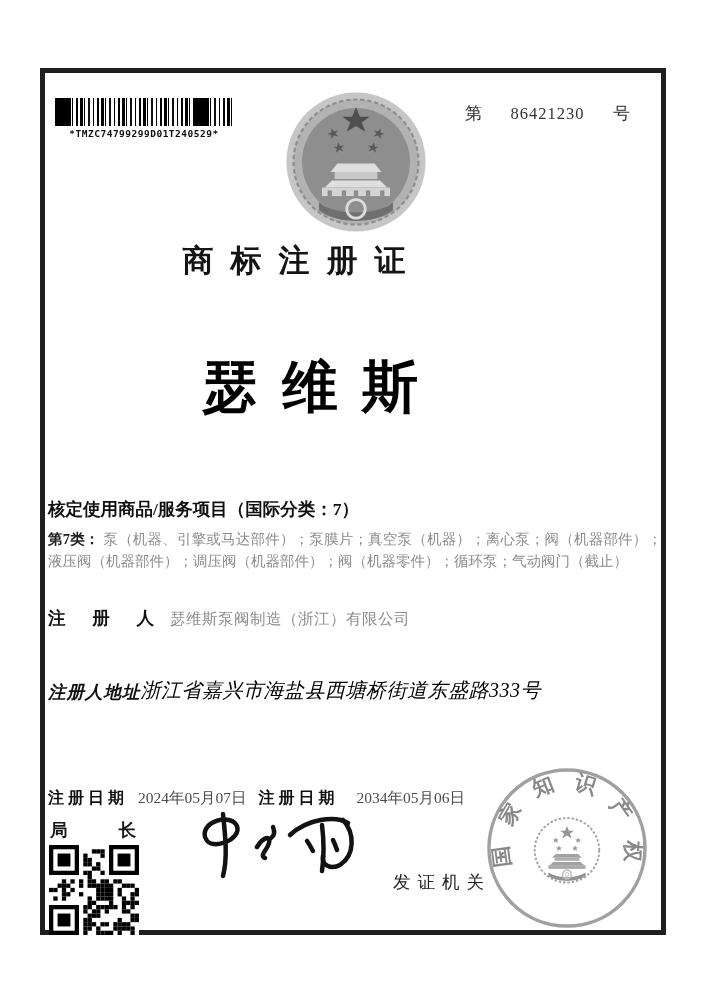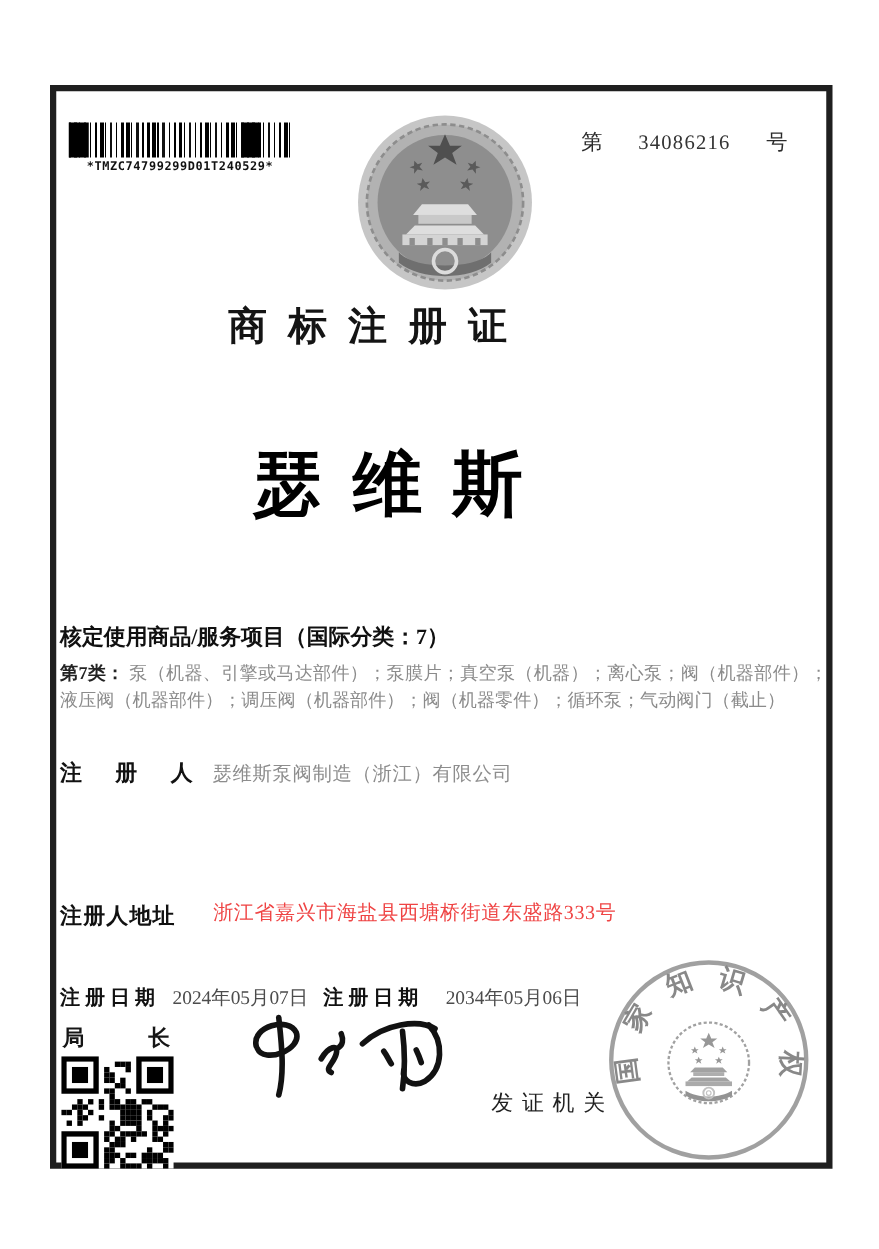--- a/index.html
+++ b/index.html
@@ -48,23 +48,23 @@
   .goods-text{
     position:absolute;left:48px;top:528px;width:614px;font-size:14.5px;line-height:22px;
     color:#8b8b8b;text-align:justify;
   }
   .goods-text .cls{font-weight:bold;color:#222;}
   
   .row-label{font-weight:bold;color:#111;}
   .registrant-row{position:absolute;left:48px;top:606px;display:flex;align-items:baseline;}
   .registrant-row .row-label{width:106px;display:flex;justify-content:space-between;font-size:17.5px;}
   .registrant-row .val{margin-left:16px;font-size:15.5px;color:#8d8d8d;letter-spacing:.5px;}
-  .address-row{position:absolute;left:48px;top:720px;display:flex;align-items:flex-start;}
+  .address-row{position:absolute;left:48px;top:677px;display:flex;align-items:flex-end;font-style:italic;}
   .address-row .row-label{font-size:17.5px;letter-spacing:1px;}
-  .address-row .val{margin-left:30px;font-size:16px;color:#ef4444;letter-spacing:.5px;}
+  .address-row .val{margin-left:0;font-size:20px;color:#000000;letter-spacing:.5px;}
   .dates-row{position:absolute;left:48px;top:788px;display:flex;align-items:baseline;}
   .dates-row .row-label{font-size:16px;letter-spacing:4px;}
   .dates-row .d1{margin-left:10px;margin-right:12px;font-size:15.5px;color:#4c4c4c;}
   .dates-row .d2{margin-left:18px;font-size:15.5px;color:#4c4c4c;}
   
   .director-row{
     position:absolute;left:50px;top:818px;width:86px;display:flex;
     justify-content:space-between;font-size:17.5px;font-weight:bold;color:#151515;
   }
   .qr{position:absolute;left:49px;top:845px;width:90px;height:90px;}
@@ -87,21 +87,21 @@
   <div class="barcode-wrap">
     <div class="barcode-bars">
       <div class="blk-l"></div>
       <div class="blk-r"></div>
     </div>
     <div class="barcode-text">*TMZC74799299D01T240529*</div>
   </div>
 
   <div class="cert-no">
     <span>第</span>
-    <span class="num">34086216</span>
+    <span class="num">86421230</span>
     <span>号</span>
   </div>
 
   <svg class="emblem" viewBox="0 0 100 100">
     <defs>
       <path id="star" d="M0,-10 L2.94,-3.09 10,-3.09 4.26,1.18 6.88,8.09 0,3.8 -6.88,8.09 -4.26,1.18 -10,-3.09 -2.94,-3.09 Z"></path>
     </defs>
     <circle cx="50" cy="50" r="49" fill="#c6c6c6"></circle>
     <circle cx="50" cy="50" r="44" fill="#b2b2b2" stroke="#8d8d8d" stroke-width="1.5" stroke-dasharray="3 2"></circle>
     <circle cx="50" cy="50" r="38" fill="#8e8e8e"></circle>

